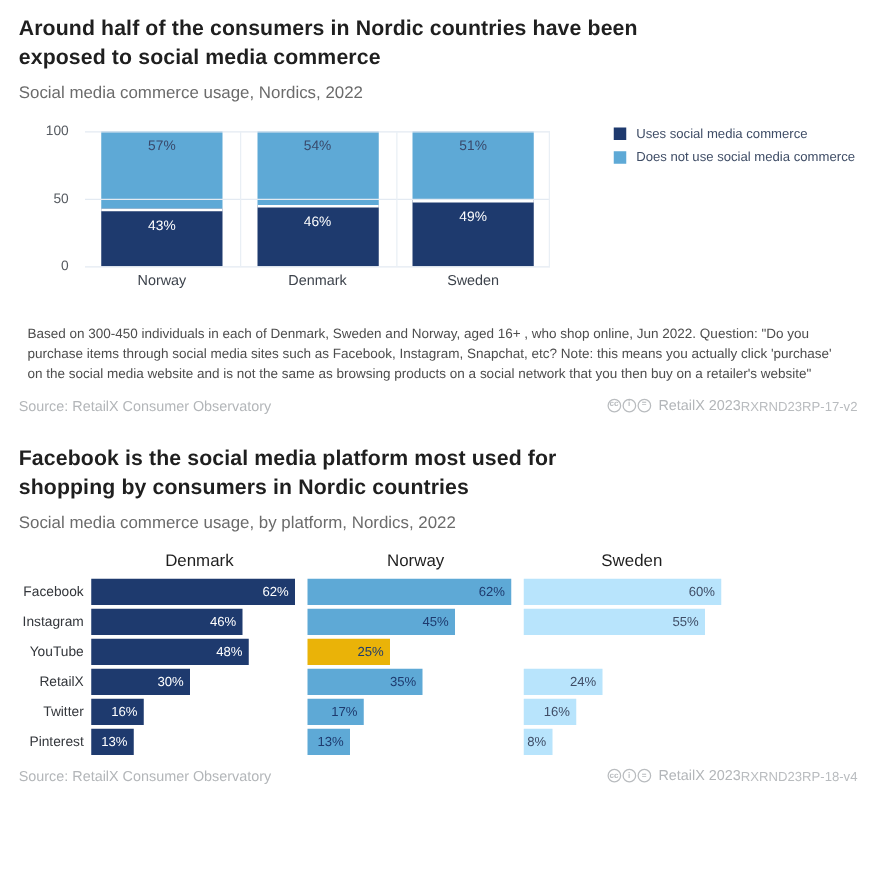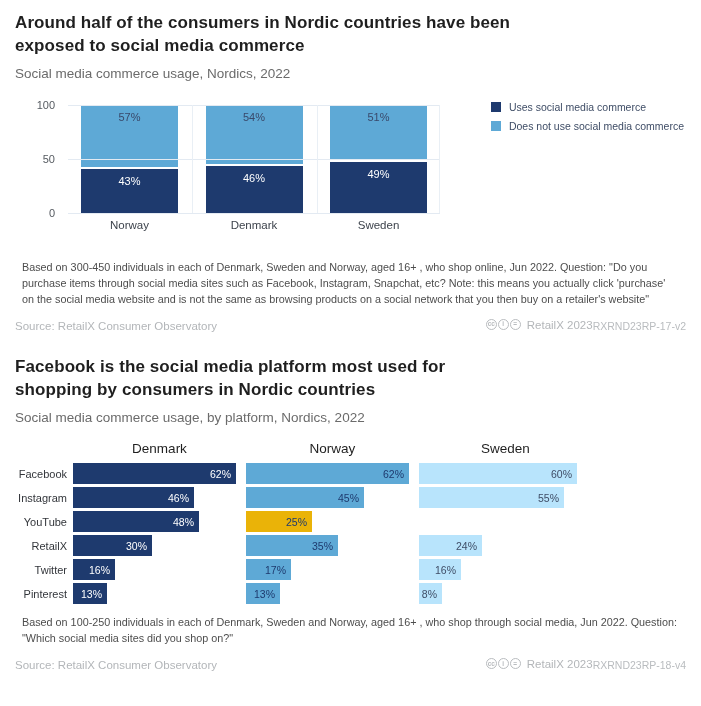--- a/index.html
+++ b/index.html
@@ -284,21 +284,20 @@
             </div>
             <div class="c2-col">
               <div class="c2-bar" style="width: 21px; background: rgb(184, 228, 252);">
                 <span class="c2-val" style="color: rgb(63, 77, 102);">8%</span>
               </div>
             </div>
           </div>
         </div>
     </div>
 
-    <p class="footnote fn2">Based on 100-250 individuals in each of Denmark, Sweden and Norway, aged 16+ , who shop through social media, Jun 2022. Question: "Which social media sites did you shop on?"</p>
 
     <div class="source-row">
       <span class="source-text">Source: RetailX Consumer Observatory</span>
       <div class="branding">
         <div class="brand-top">
           <span class="cc-icons">
             <span class="cc-circle">cc</span>
             <span class="cc-circle">i</span>
             <span class="cc-circle">=</span>
           </span>

